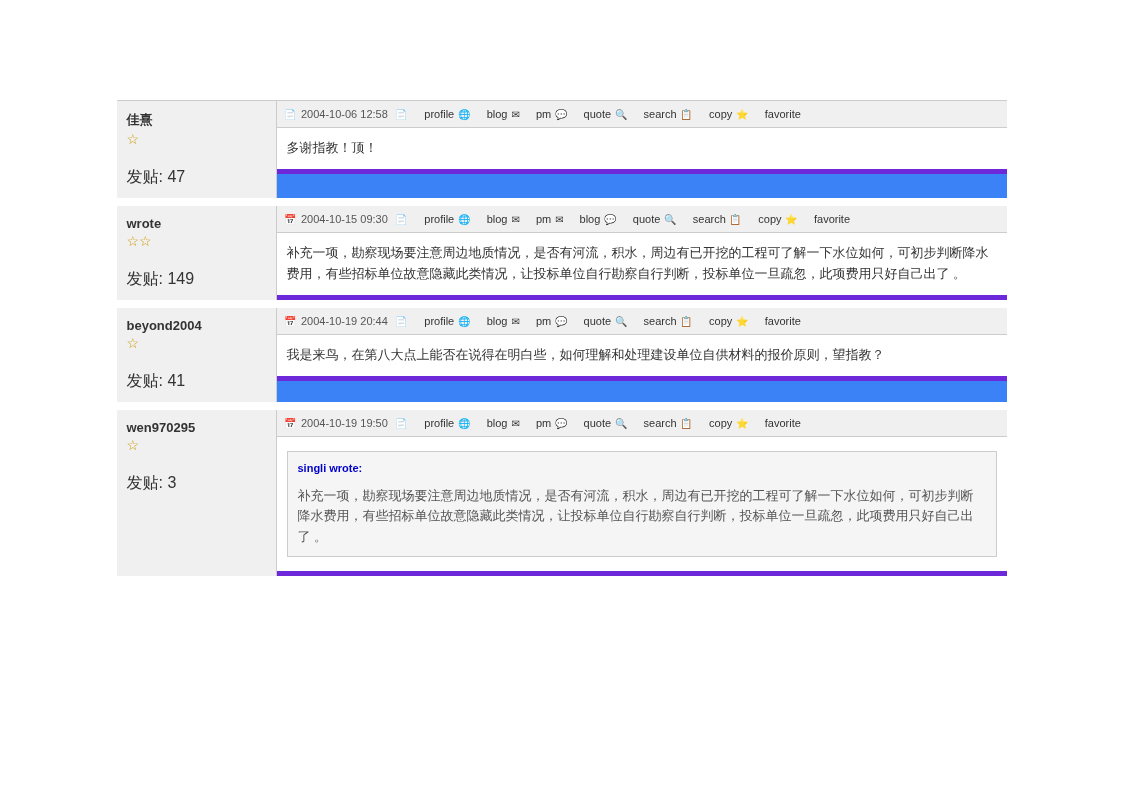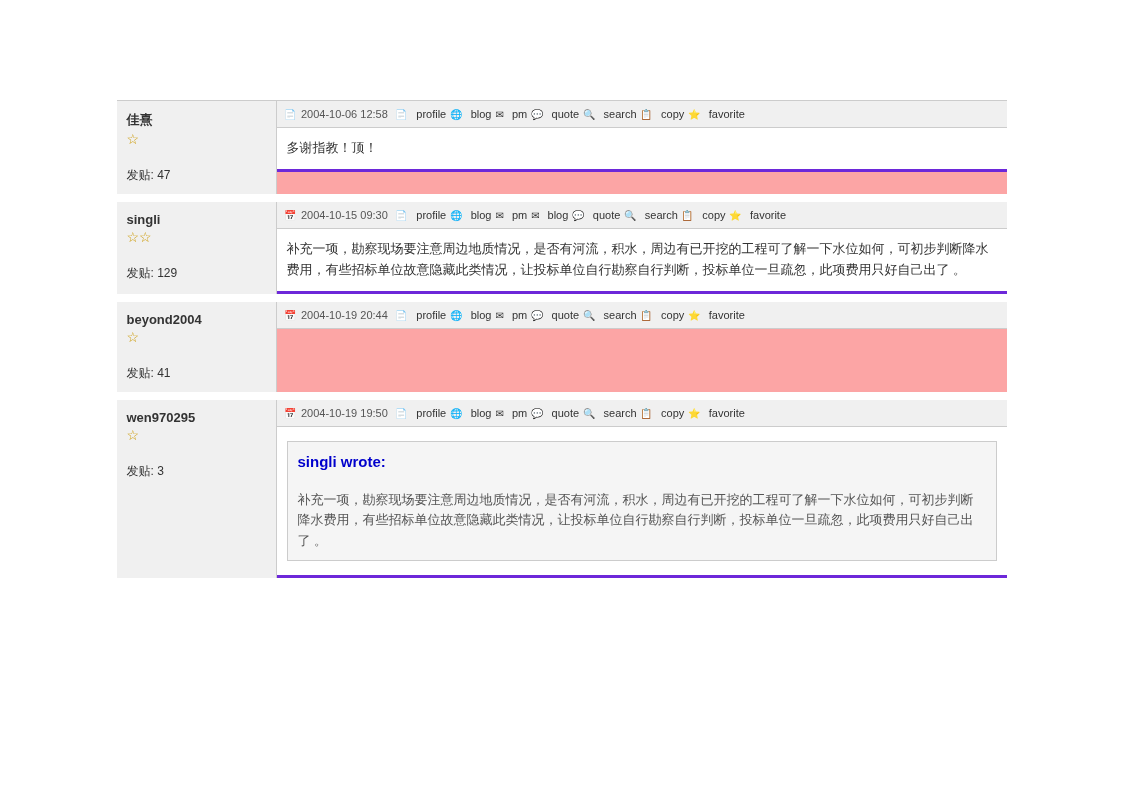--- a/index.html
+++ b/index.html
@@ -41,26 +41,26 @@
       color: #333;
       font-size: 13px;
     }
     .stars {
       color: #cc9900;
       font-size: 14px;
       margin-top: 2px;
     }
     .post-count {
       color: #333;
-      font-size: 12px;
+      font-size: 16px;
       margin-top: 20px;
     }
     .content-col {
       flex: 1;
-      background: #fca5a5;
+      background: #3b82f6;
     }
     .post-meta {
       padding: 6px 8px;
       display: flex;
       align-items: center;
       gap: 4px;
       border-bottom: 1px solid #cccccc;
       background: #f0f0f0;
       flex-wrap: wrap;
     }
@@ -68,46 +68,46 @@
       color: #555;
       font-size: 11px;
       margin-right: 4px;
     }
     .meta-link {
       color: #333;
       font-size: 11px;
       text-decoration: none;
       display: inline-flex;
       align-items: center;
-      gap: 8px;
+      gap: 16px;
       cursor: pointer;
     }
     .post-body {
       padding: 10px 10px;
       background: #ffffff;
       font-size: 13px;
       line-height: 1.6;
       color: #333;
-      border-bottom: 3px solid #6d28d9;
+      border-bottom: 5px solid #6d28d9;
     }
     .post-separator {
       height: 8px;
       background: #ffffff;
     }
     .quote-box {
       border: 1px solid #cccccc;
       background: #f5f5f5;
       padding: 8px 10px;
       margin: 4px 0;
     }
     .quote-author {
       color: #0000cc;
       font-weight: bold;
-      font-size: 15px;
-      margin-bottom: 16px;
+      font-size: 11px;
+      margin-bottom: 8px;
     }
     .quote-text {
       color: #555;
       font-size: 13px;
       line-height: 1.6;
     }
     
     .icon-doc::before { content: "📄"; font-size: 10px; }
     .icon-blog::before { content: "🌐"; font-size: 10px; }
     .icon-pm::before { content: "✉"; font-size: 10px; }
@@ -167,25 +167,25 @@
             </a>
         </div>
         <div class="post-body">多谢指教！顶！</div>
       </div>
     </div>
 
     <div class="post-separator"></div>
 
     <div class="post-row">
       <div class="user-col">
-        <div class="username">singli</div>
+        <div class="username">wrote</div>
         <div class="stars">☆☆</div>
         <div class="post-count">
           <span>发贴:</span>
-          <span>129</span>
+          <span>149</span>
         </div>
       </div>
       <div class="content-col">
         <div class="post-meta">
           <span class="icon-cal"></span>
           <span class="post-date">2004-10-15 09:30</span>
           <a class="meta-link">
               <span class="icon-doc"></span>
               <span>profile</span>
             </a>
@@ -259,20 +259,21 @@
             </a>
           <a class="meta-link">
               <span class="icon-copy"></span>
               <span>copy</span>
             </a>
           <a class="meta-link">
               <span class="icon-fav"></span>
               <span>favorite</span>
             </a>
         </div>
+        <div class="post-body">我是来鸟，在第八大点上能否在说得在明白些，如何理解和处理建设单位自供材料的报价原则，望指教？</div>
       </div>
     </div>
 
     <div class="post-separator"></div>
 
     <div class="post-row">
       <div class="user-col">
         <div class="username">wen970295</div>
         <div class="stars">☆</div>
         <div class="post-count">

